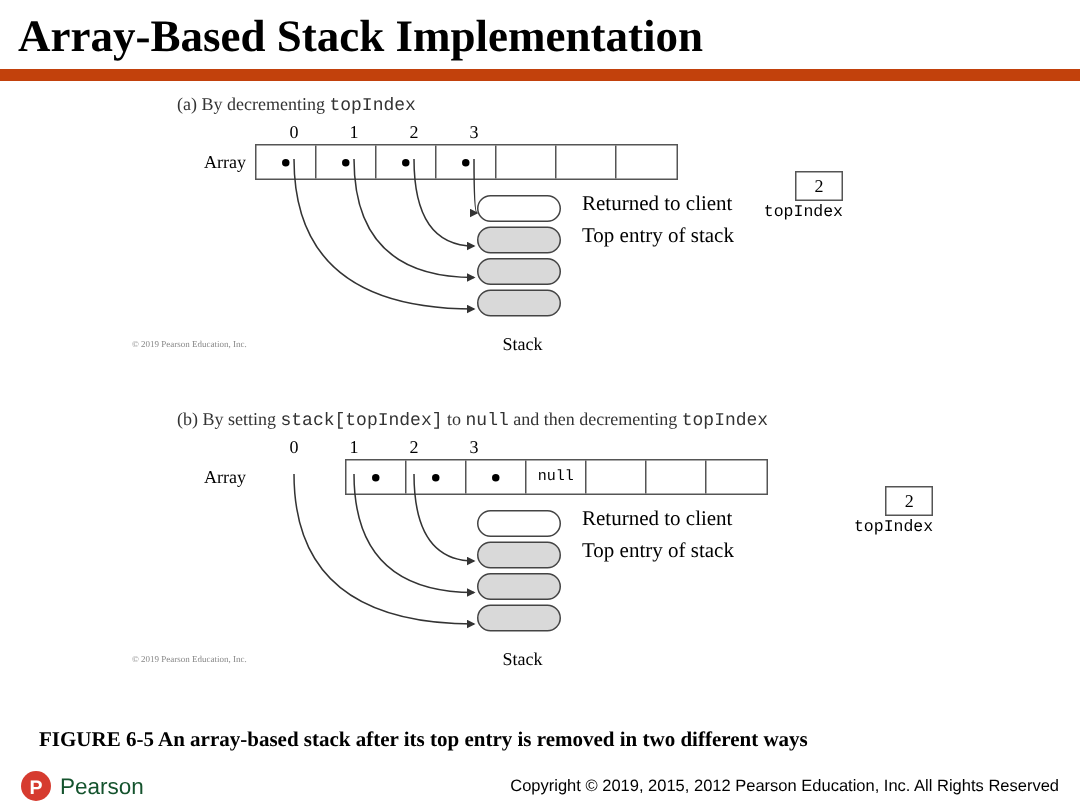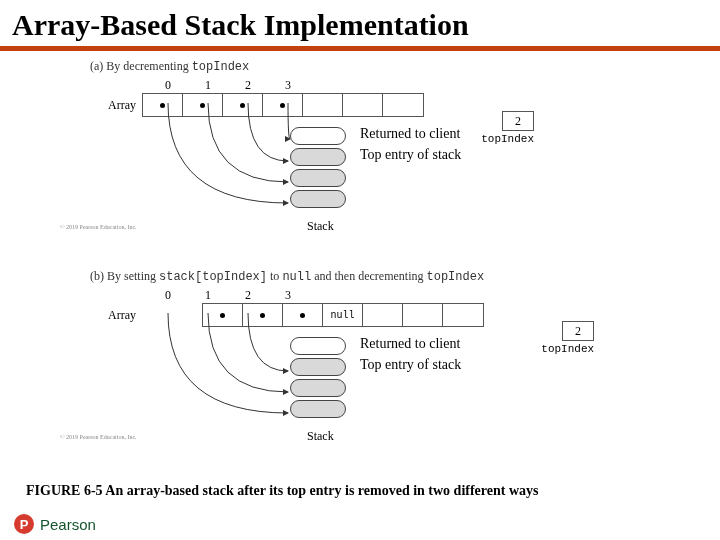--- a/index.html
+++ b/index.html
@@ -1,18 +1,18 @@
 <!DOCTYPE html>
 <html><head>
 <meta charset="utf-8">
 <style>
   * { box-sizing: border-box; margin: 0; padding: 0; }
   body { width: 720px; height: 540px; background: #fff; font-family: Georgia, 'Times New Roman', serif; position: relative; overflow: hidden; }
-  .title { font-size: 30px; font-weight: bold; color: #000; padding: 8px 12px 4px 12px; border-bottom: 5px solid #c2410c; letter-spacing: 0px; }
-  .diagram-area { position: relative; width: 592px; height: 430px; }
+  .title { font-size: 30px; font-weight: bold; color: #000; padding: 8px 12px 4px 12px; border-bottom: 8px solid #c2410c; letter-spacing: 0px; }
+  .diagram-area { position: relative; width: 592px; height: 430px; margin-left: 28px; }
   .caption { font-size: 14px; font-weight: bold; text-align: left; padding: 2px 26px; font-family: 'Times New Roman', serif; }
   .footer { position: absolute; bottom: 6px; left: 0; right: 0; display: flex; align-items: center; padding: 0 14px; }
   .logo { width: 20px; height: 20px; background: #d63b2f; border-radius: 50%; color: #fff; font-weight: bold; font-size: 13px; display: flex; align-items: center; justify-content: center; font-family: Arial, sans-serif; margin-right: 6px; }
   .brand { font-size: 15px; color: #14532d; font-family: Arial, sans-serif; }
   .copy { font-size: 11px; color: #000; margin-left: auto; font-family: Arial, sans-serif; }
 
   .subfig { position: absolute; left: 90px; font-family: 'Times New Roman', serif; }
   .subfig.a { top: 8px; }
   .subfig.b { top: 218px; }
   .sub-caption { font-size: 12px; color: #333; margin-bottom: 4px; }
@@ -177,13 +177,14 @@
     </svg>
   </div>
 
 </div>
 
 <div class="caption">FIGURE 6-5 An array-based stack after its top entry is removed in two different ways</div>
 
 <div class="footer">
   <div class="logo">P</div>
   <div class="brand">Pearson</div>
+  <div class="copy">Copyright © 2019, 2015, 2012 Pearson Education, Inc. All Rights Reserved</div>
 </div>
 
 </body></html>

